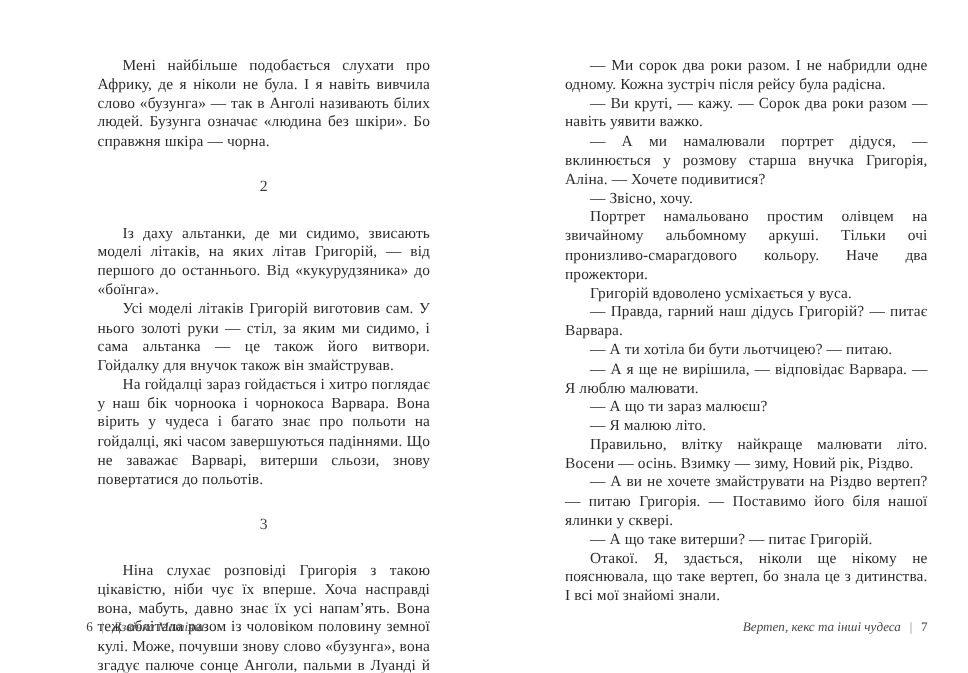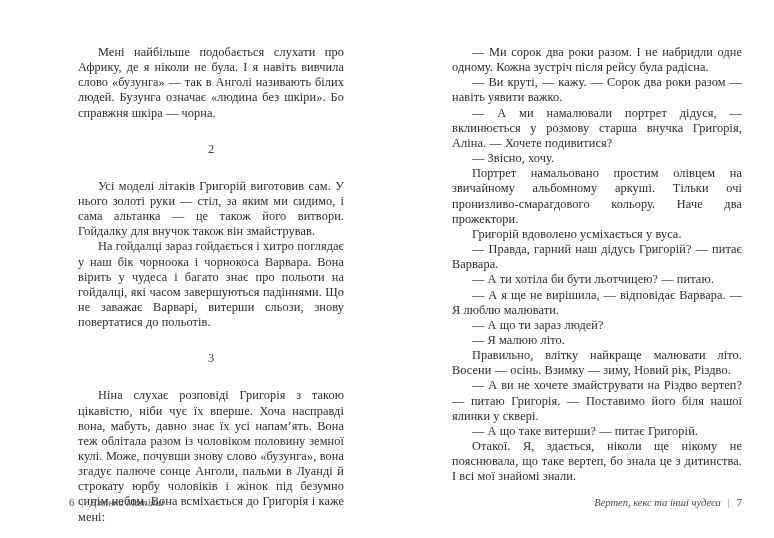--- a/index.html
+++ b/index.html
@@ -78,37 +78,38 @@
   }
 </style>
 </head>
 <body>
 
 <div class="spread">
 
   <div class="page-text left">
       <p class="body-paragraph">Мені найбільше подобається слухати про Африку, де я ніколи не була. І я навіть вивчила слово «бузунга» — так в Анголі називають білих людей. Бузунга означає «людина без шкіри». Бо справжня шкіра — чорна.</p>
       <p class="section-number">2</p>
+      <p class="body-paragraph">Із даху альтанки, де ми сидимо, звисають моделі літаків, на яких літав Григорій, — від першого до останнього. Від «кукурудзяника» до «боїнга».</p>
       <p class="body-paragraph">Усі моделі літаків Григорій виготовив сам. У нього золоті руки — стіл, за яким ми сидимо, і сама альтанка — це також його витвори. Гойдалку для внучок також він змайстрував.</p>
       <p class="body-paragraph">На гойдалці зараз гойдається і хитро поглядає у наш бік чорноока і чорнокоса Варвара. Вона вірить у чудеса і багато знає про польоти на гойдалці, які часом завершуються падіннями. Що не заважає Варварі, витерши сльози, знову повертатися до польотів.</p>
       <p class="section-number">3</p>
       <p class="body-paragraph">Ніна слухає розповіді Григорія з такою цікавістю, ніби чує їх вперше. Хоча насправді вона, мабуть, давно знає їх усі напам’ять. Вона теж облітала разом із чоловіком половину земної кулі. Може, почувши знову слово «бузунга», вона згадує палюче сонце Анголи, пальми в Луанді й строкату юрбу чоловіків і жінок під безумно синім небом. Вона всміхається до Григорія і каже мені:</p>
     </div>
 
   <div class="page-text right">
       <p class="body-paragraph">— Ми сорок два роки разом. І не набридли одне одному. Кожна зустріч після рейсу була радісна.</p>
       <p class="body-paragraph">— Ви круті, — кажу. — Сорок два роки разом — навіть уявити важко.</p>
       <p class="body-paragraph">— А ми намалювали портрет дідуся, — вклинюється у розмову старша внучка Григорія, Аліна. — Хочете подивитися?</p>
       <p class="body-paragraph">— Звісно, хочу.</p>
       <p class="body-paragraph">Портрет намальовано простим олівцем на звичайному альбомному аркуші. Тільки очі пронизливо-смарагдового кольору. Наче два прожектори.</p>
       <p class="body-paragraph">Григорій вдоволено усміхається у вуса.</p>
       <p class="body-paragraph">— Правда, гарний наш дідусь Григорій? — питає Варвара.</p>
       <p class="body-paragraph">— А ти хотіла би бути льотчицею? — питаю.</p>
       <p class="body-paragraph">— А я ще не вирішила, — відповідає Варвара. — Я люблю малювати.</p>
-      <p class="body-paragraph">— А що ти зараз людей?</p>
+      <p class="body-paragraph">— А що ти зараз малюєш?</p>
       <p class="body-paragraph">— Я малюю літо.</p>
       <p class="body-paragraph">Правильно, влітку найкраще малювати літо. Восени — осінь. Взимку — зиму, Новий рік, Різдво.</p>
       <p class="body-paragraph">— А ви не хочете змайструвати на Різдво вертеп? — питаю Григорія. — Поставимо його біля нашої ялинки у сквері.</p>
       <p class="body-paragraph">— А що таке витерши? — питає Григорій.</p>
       <p class="body-paragraph">Отакої. Я, здається, ніколи ще нікому не пояснювала, що таке вертеп, бо знала це з дитинства. І всі мої знайомі знали.</p>
     </div>
 
   <div class="footer left">
     <span class="pagenum">6</span><span class="sep">|</span><span class="running-title">Дзвінка Матіяш</span>
   </div>

